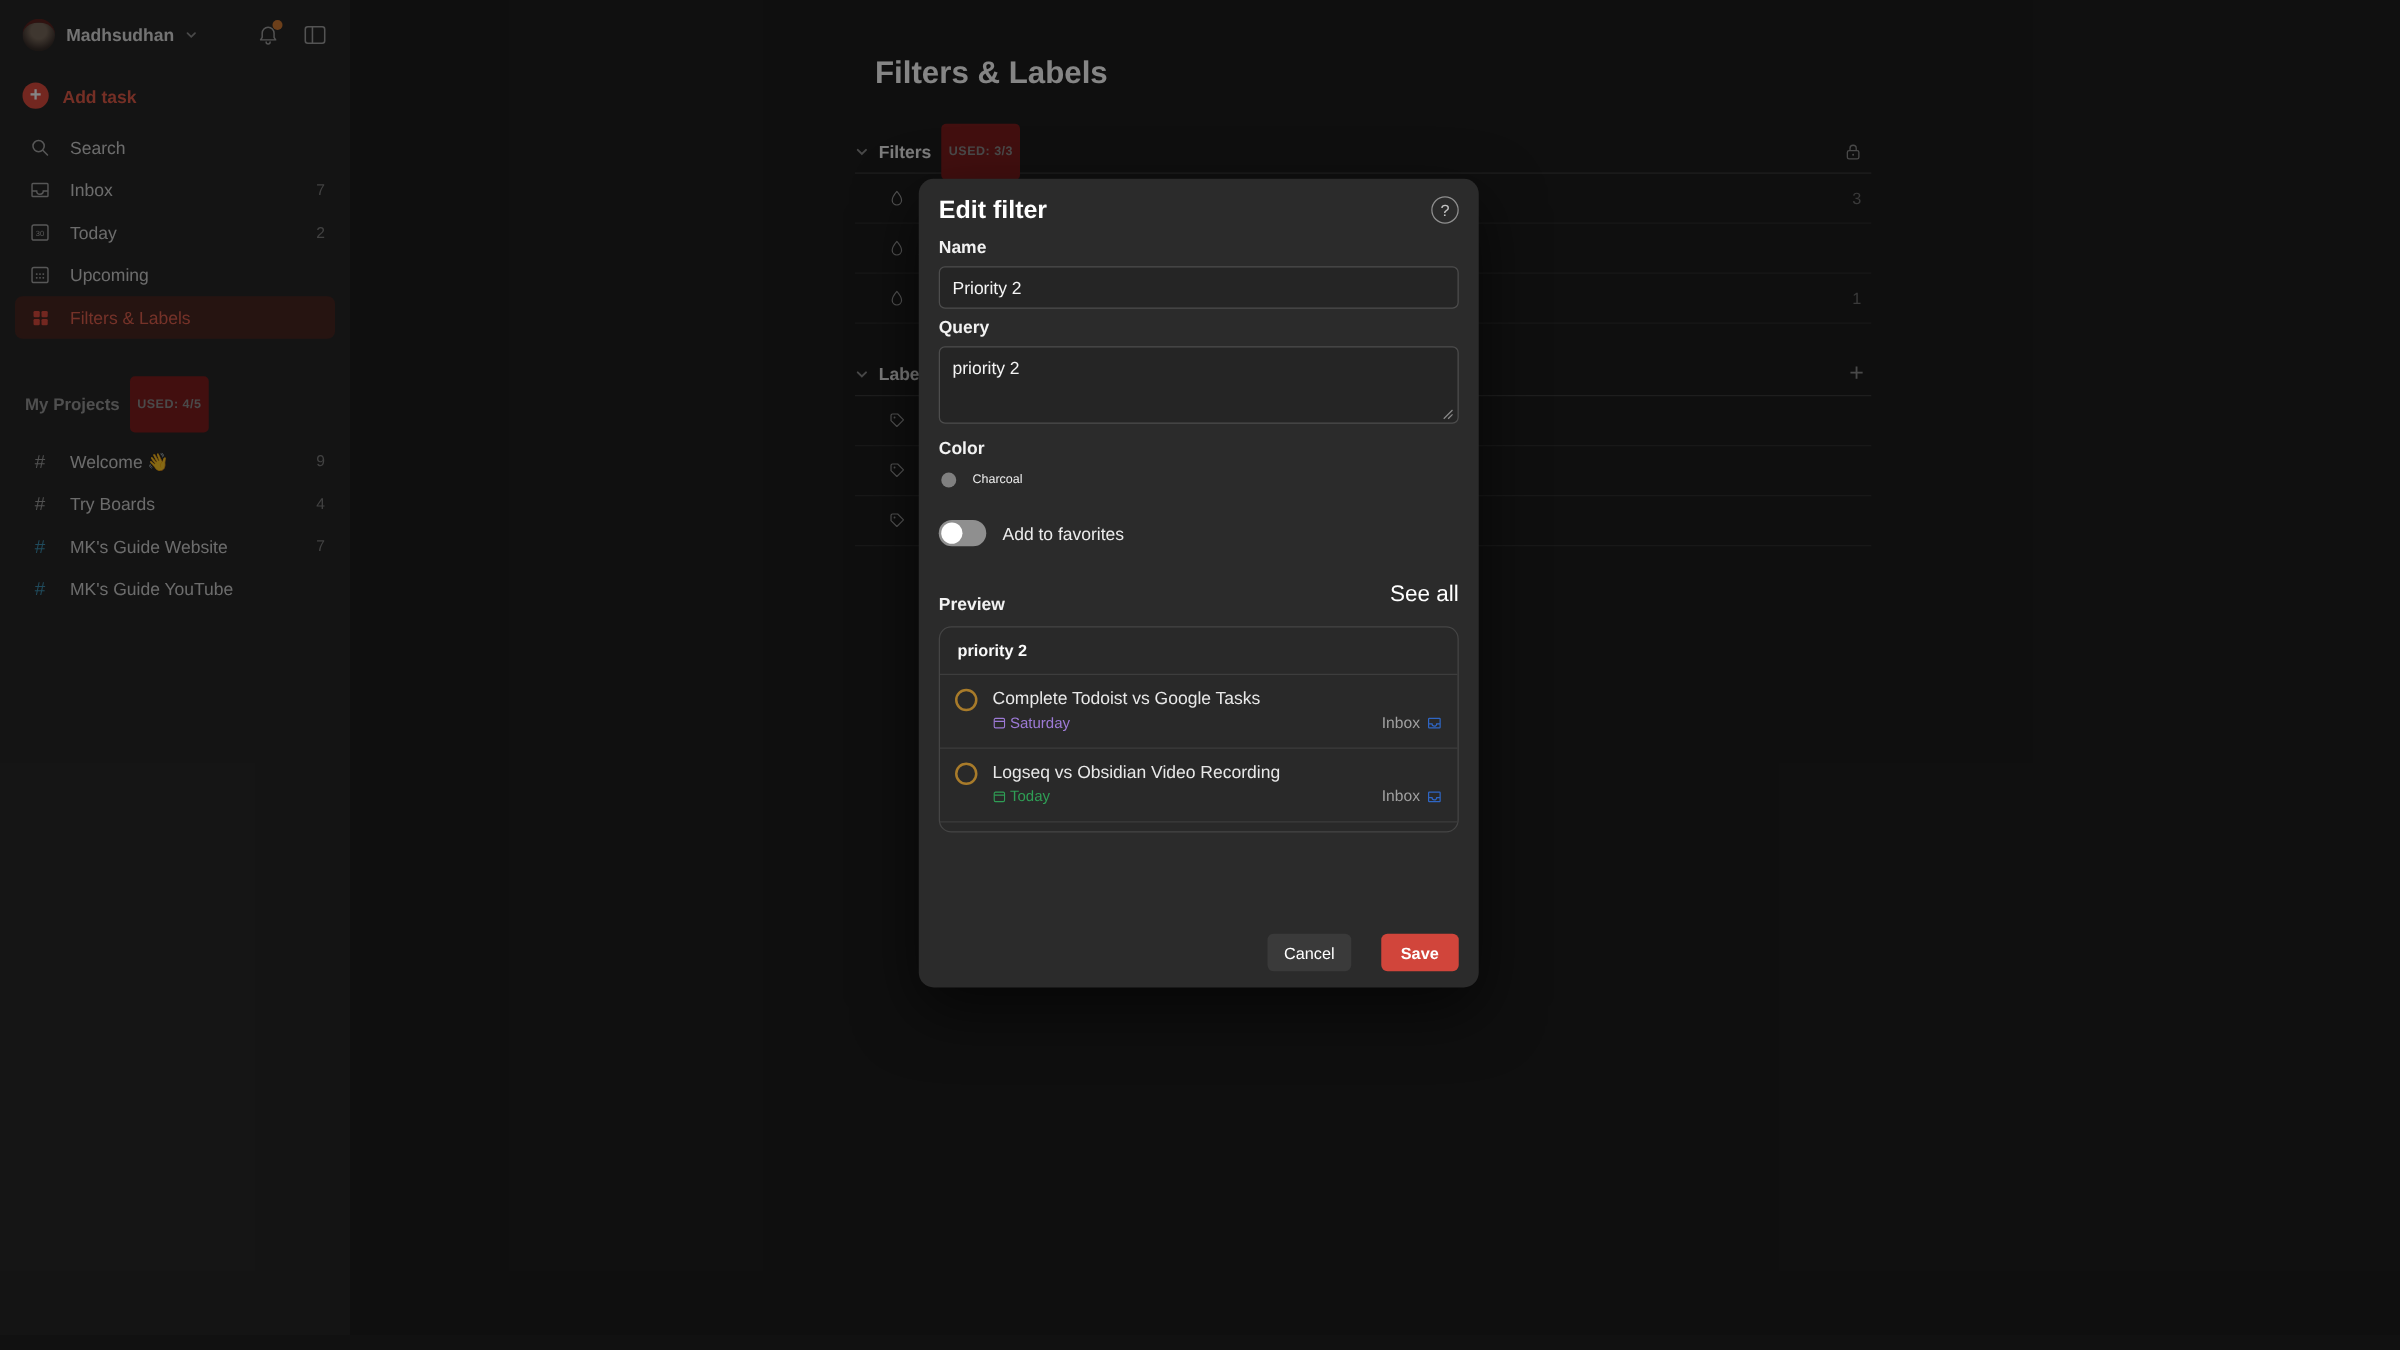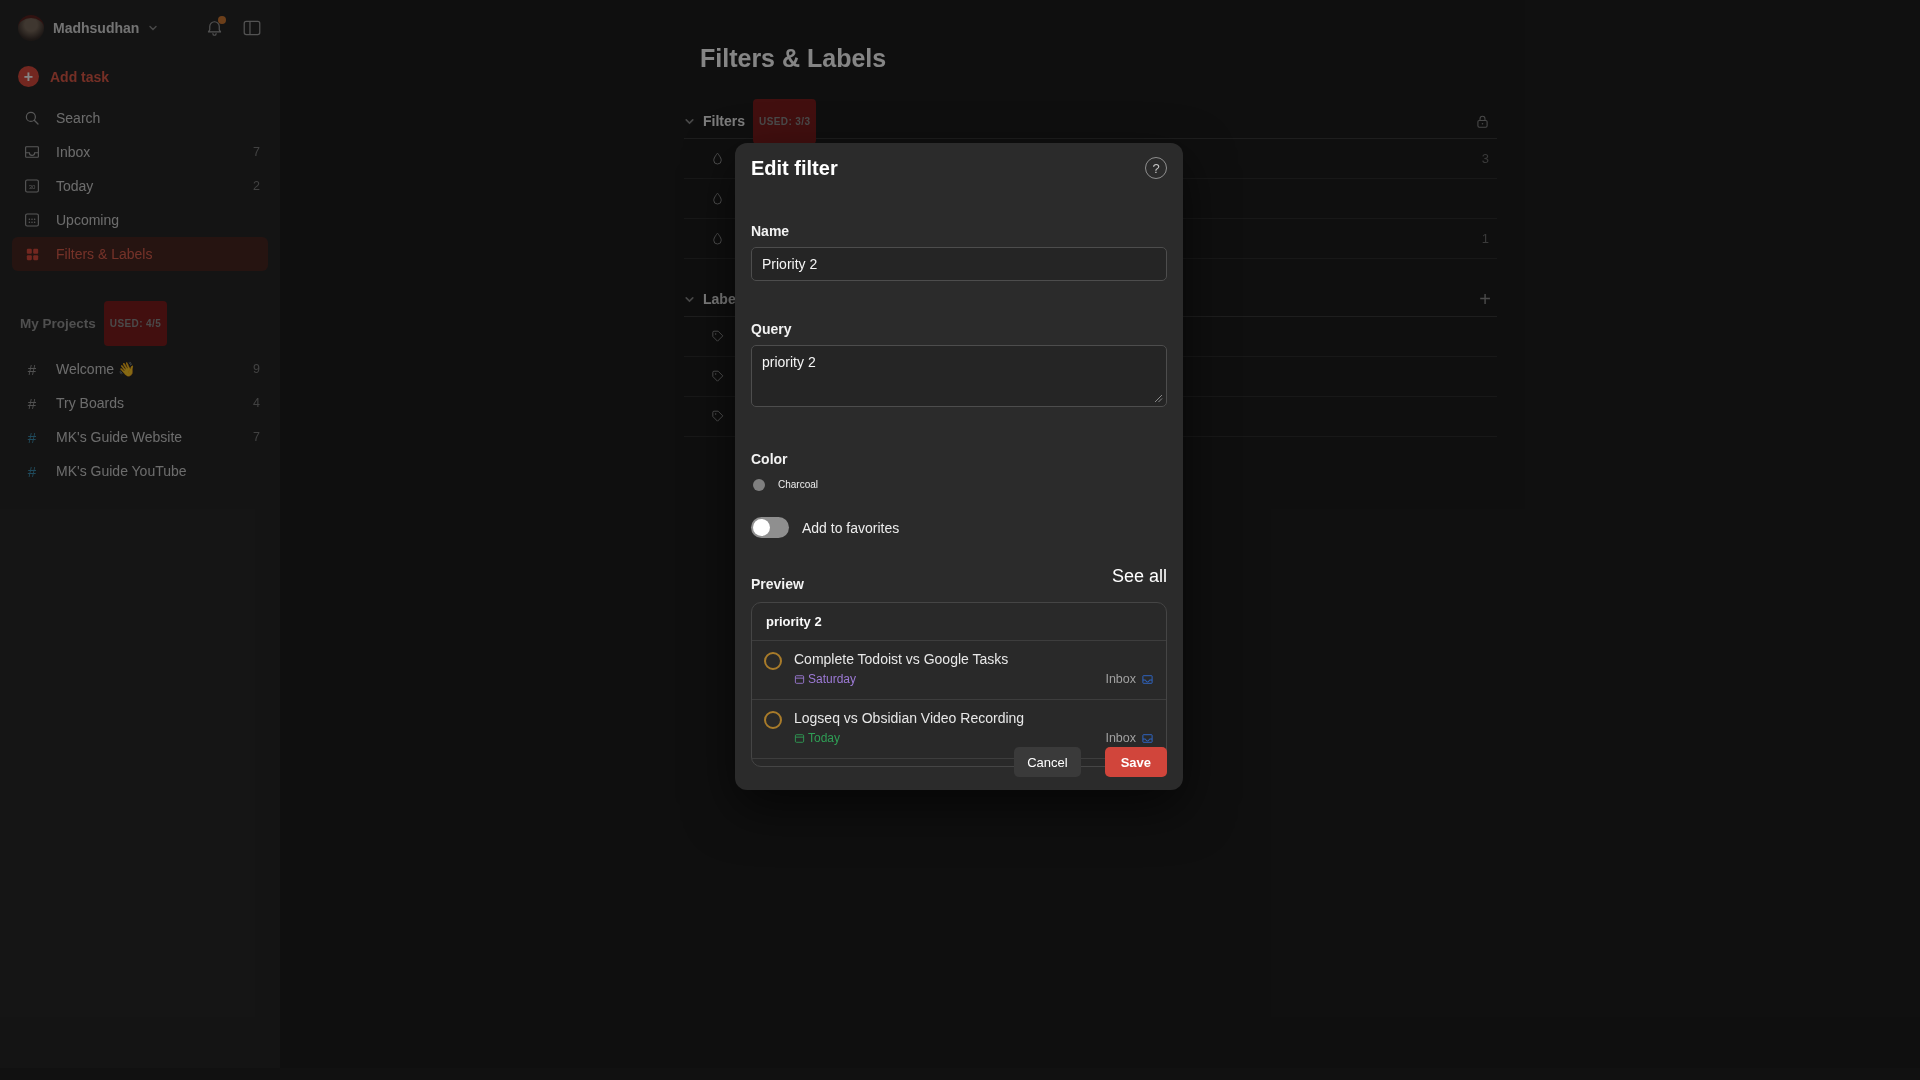--- a/index.html
+++ b/index.html
@@ -36,21 +36,21 @@
   .bg-row .cnt{margin-left:auto;padding-right:8px;color:#6f6f6f;font-size:13px;}
   .row-icon{color:#9f9f9f;display:flex;}
   .plus-glyph{font-size:20px;font-weight:400;color:#8c8c8c;}
 
   
   .overlay{position:absolute;inset:0;background:rgba(0,0,0,0.48);z-index:5;}
   .modal{position:absolute;left:735px;top:143px;width:448px;height:647px;background:#2b2b2b;border-radius:12px;box-shadow:0 18px 50px rgba(0,0,0,.6);z-index:10;box-sizing:border-box;padding:14px 16px;color:#eee;}
   .modal-head{display:flex;justify-content:space-between;height:26px;}
   .modal-title{font-size:20px;font-weight:bold;color:#fff;}
   .help-btn{width:22px;height:22px;border-radius:50%;border:1.5px solid #8f8f8f;color:#c4c4c4;font-size:13px;display:flex;align-items:center;justify-content:center;background:transparent;cursor:pointer;}
-  .field-label{margin-top:40px;font-size:14px;font-weight:bold;color:#f2f2f2;}
+  .field-label{margin-top:6px;font-size:14px;font-weight:bold;color:#f2f2f2;}
   .text-input{margin-top:8px;width:100%;height:34px;box-sizing:border-box;background:#252525;border:1px solid #4d4d4d;border-radius:5px;color:#f5f5f5;font-size:14px;padding:0 10px;font-family:"Liberation Sans",sans-serif;}
   .ta-wrap{position:relative;margin-top:8px;}
   .query-ta{width:100%;height:62px;box-sizing:border-box;background:#252525;border:1px solid #4d4d4d;border-radius:5px;color:#f5f5f5;font-size:14px;padding:8px 10px;resize:none;font-family:"Liberation Sans",sans-serif;}
   .resize-h{position:absolute;right:4px;bottom:8px;color:#8a8a8a;}
   .color-row{margin-top:12px;display:flex;align-items:flex-start;gap:13px;font-size:10px;color:#ededed;padding-left:2px;cursor:pointer;}
   .dot{width:12px;height:12px;border-radius:50%;}
   .fav-row{margin-top:26px;display:flex;align-items:center;gap:13px;font-size:14px;color:#ededed;}
   .toggle{position:relative;width:38px;height:21px;border-radius:11px;background:#8f8f8f;cursor:pointer;}
   .knob{position:absolute;left:2px;top:2px;width:17px;height:17px;border-radius:50%;background:#fff;}
   .preview-head{margin-top:22px;display:flex;align-items:center;justify-content:space-between;}

